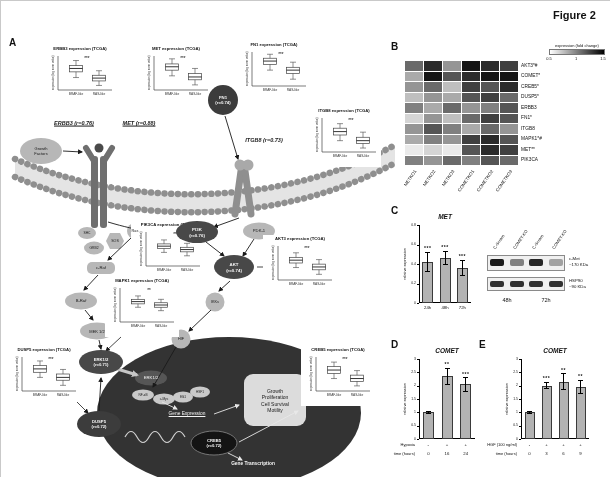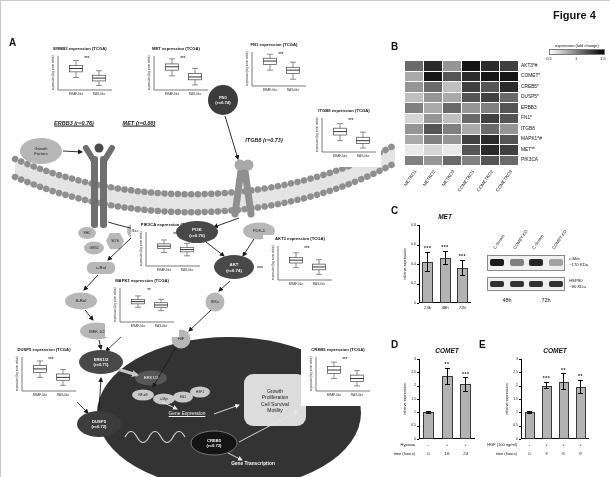--- a/index.html
+++ b/index.html
@@ -576,19 +576,19 @@
       <div class="bar-rowval" style="left: 59.5px; top: 95px;">+</div>
       <div class="bar-rowval" style="left: 76.5px; top: 95px;">+</div>
       <div class="bar-rowval" style="left: 93.5px; top: 95px;">+</div>
       <div class="bar-rowlabel" style="left: 0px; top: 104px; width: 30px;">time (hours)</div>
       <div class="bar-rowval" style="left: 42.5px; top: 104px;">0</div>
       <div class="bar-rowval" style="left: 59.5px; top: 104px;">3</div>
       <div class="bar-rowval" style="left: 76.5px; top: 104px;">6</div>
       <div class="bar-rowval" style="left: 93.5px; top: 104px;">9</div>
     </div>
 
-  <div class="figure-label">Figure 4</div>
+  <div class="figure-label">Figure 2</div>
   <div class="panel-letter" style="left:8px;top:36px">A</div>
   <div class="panel-letter" style="left:390px;top:40px">B</div>
   <div class="panel-letter" style="left:390px;top:204px">C</div>
   <div class="panel-letter" style="left:390px;top:338px">D</div>
   <div class="panel-letter" style="left:478px;top:338px">E</div>
 </div>
 
 </body></html>

